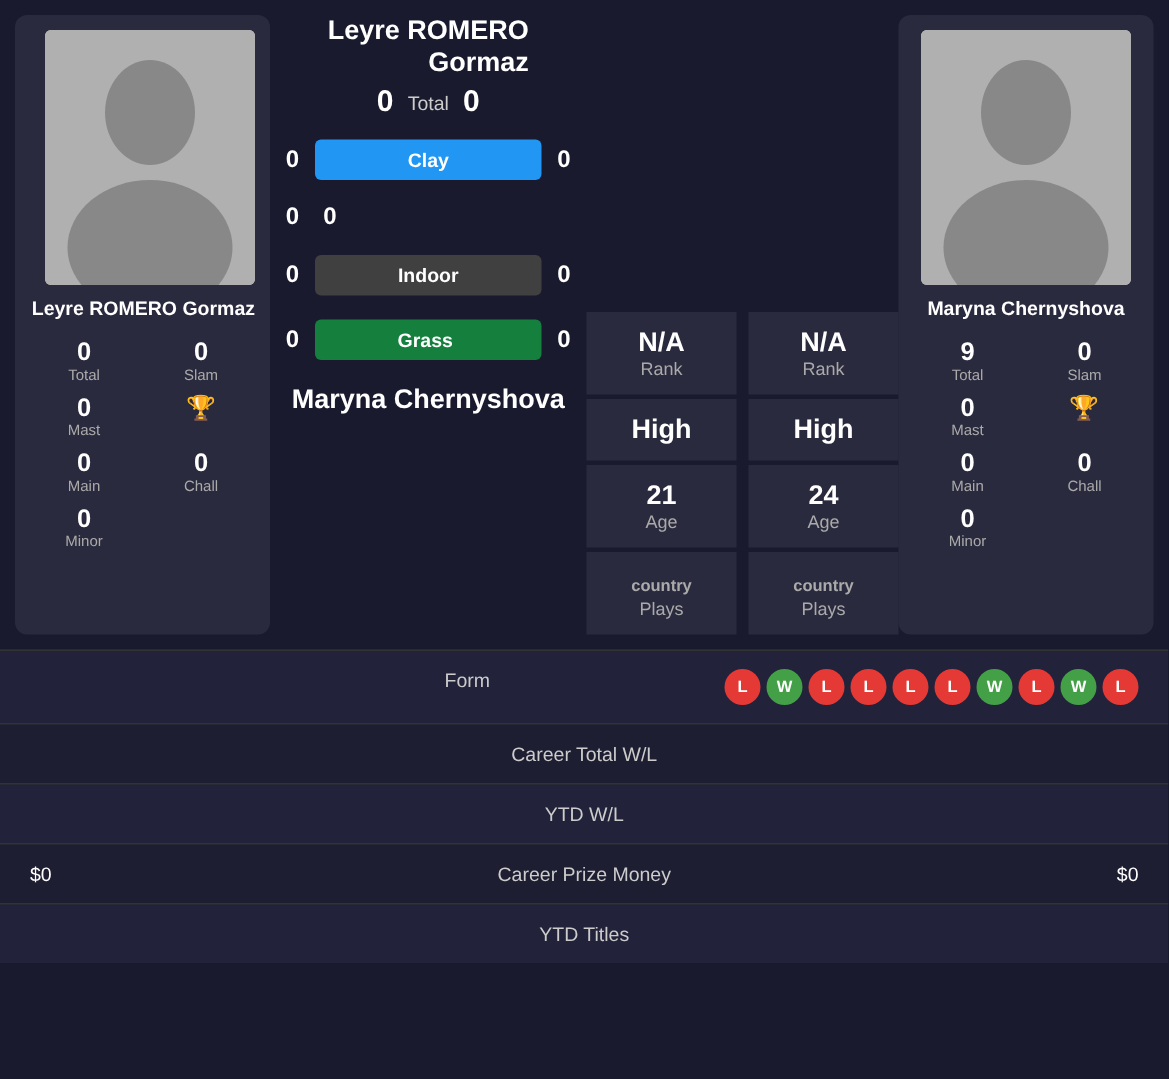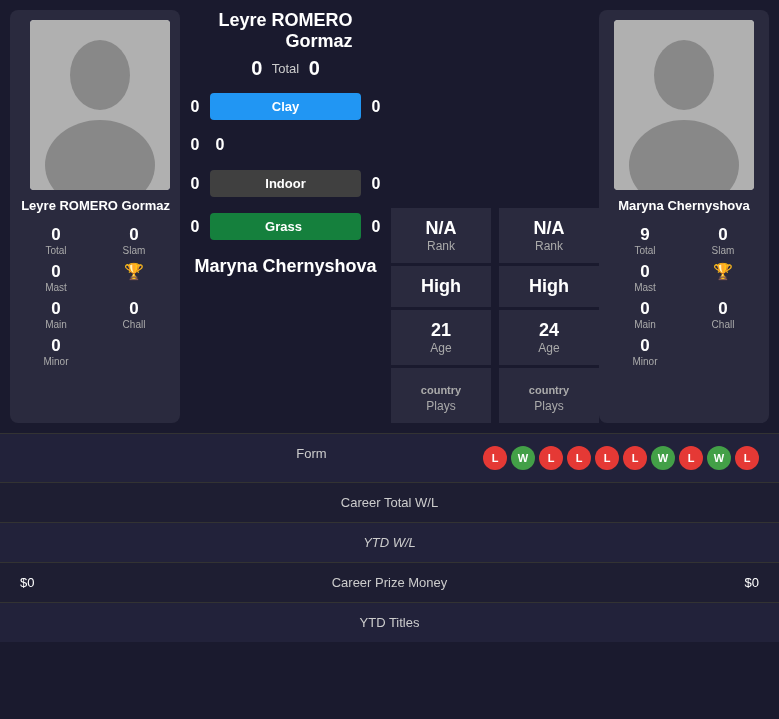--- a/index.html
+++ b/index.html
@@ -422,21 +422,21 @@
       <span class="form-badge badge-l">L</span>
     </div>
   </div>
 
   <div class="career-row" style="background:#1e1e32;">
     <div class="career-left"></div>
     <div class="career-label">Career Total W/L</div>
     <div class="career-right"></div>
   </div>
 
-  <div class="career-row" style="background:#22223a;font-style:italic;">
+  <div class="career-row" style="background:#22223a;">
     <div class="career-left"></div>
     <div class="career-label">YTD W/L</div>
     <div class="career-right"></div>
   </div>
 
   <div class="career-row" style="background:#1e1e32;">
     <div class="career-left">$0</div>
     <div class="career-label">Career Prize Money</div>
     <div class="career-right">$0</div>
   </div>

